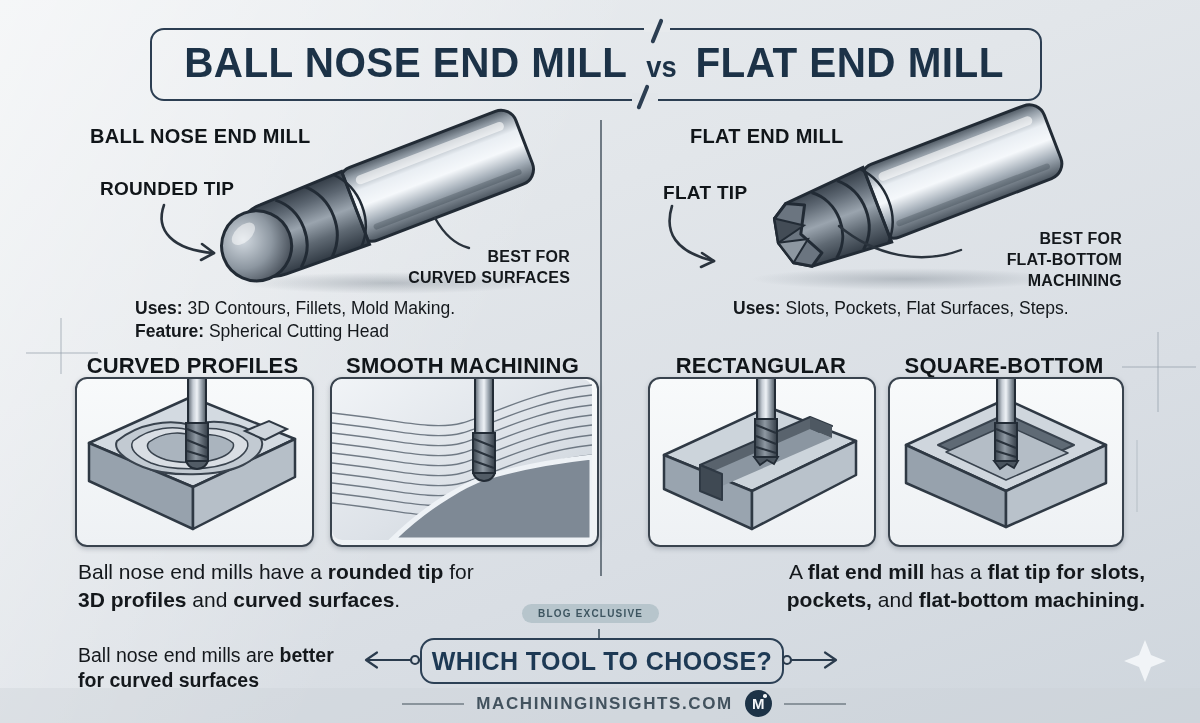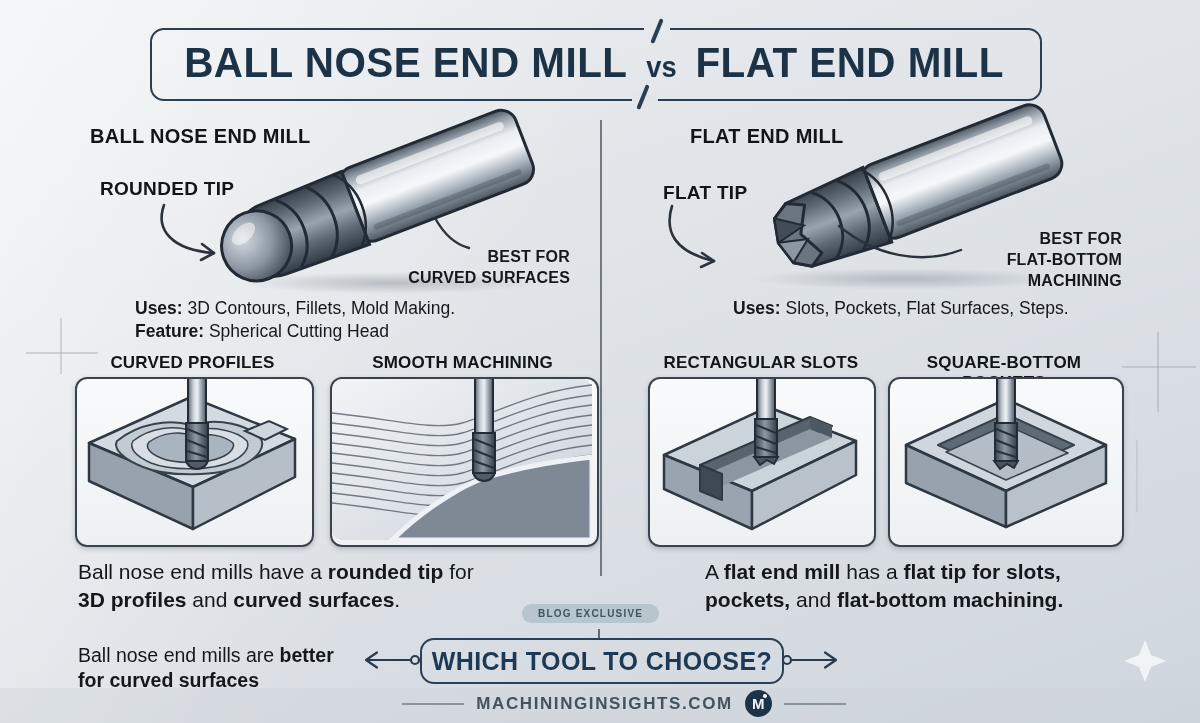--- a/index.html
+++ b/index.html
@@ -17,21 +17,21 @@
     font-weight:bold;color:#1c3247;transform:scaleX(.94);}
   #title-row .big{font-size:43px;letter-spacing:.5px;padding-top:10px;}
   #title-row .vs{font-size:29px;margin:0 20px;}
   .slash{width:3.5px;height:26px;background:#2c3e52;border-radius:2px;transform:rotate(22deg);}
   .slash-mask{width:26px;height:8px;}
   
   .h-label{font-size:20px;font-weight:bold;color:#101519;letter-spacing:.3px;}
   .tip-label{font-size:19px;font-weight:bold;color:#101519;letter-spacing:.3px;}
   .bestfor{font-size:16px;font-weight:bold;color:#14181c;text-align:right;line-height:21px;letter-spacing:.2px;}
   .usesline{font-size:17.5px;color:#14181c;line-height:23px;}
-  .thumb-label{font-size:17px;font-weight:bold;color:#101519;text-align:center;letter-spacing:.2px;}
+  .thumb-label{font-size:22px;font-weight:bold;color:#101519;text-align:center;letter-spacing:.2px;}
   .card{border:2.5px solid #39434e;border-radius:12px;background:linear-gradient(180deg,#f8fafb,#eef1f4);
     box-shadow:0 2px 5px rgba(60,70,82,.28);}
   
   .summary{font-size:21px;color:#14181c;line-height:28px;}
   .note{font-size:19.5px;color:#14181c;line-height:25px;}
   #badge{background:#b7c5cc;color:#3d5560;font-size:10px;font-weight:bold;letter-spacing:1.2px;
     padding:4px 16px;border-radius:13px;}
   #question-box{border:2.5px solid #2c4055;border-radius:14px;width:360px;height:42px;
     display:flex;align-items:center;justify-content:center;font-size:25px;font-weight:bold;color:#1d3954;letter-spacing:.4px;}
   
@@ -271,21 +271,21 @@
 
   <div class="abs summary" style="left:78px;top:558px;">
     <div>
       <span>Ball nose end mills have a </span><span class="b">rounded tip</span><span> for</span>
     </div>
     <div>
       <span class="b">3D profiles</span><span> and </span><span class="b">curved surfaces</span><span>.</span>
     </div>
   </div>
 
-  <div class="abs summary" style="left:705px;top:558px;width:440px;text-align:left;">
+  <div class="abs summary" style="left:705px;top:558px;width:440px;text-align:right;">
     <div>
       <span>A </span><span class="b">flat end mill</span><span> has a </span><span class="b">flat tip for slots,</span>
     </div>
     <div>
       <span class="b">pockets,</span><span> and </span><span class="b">flat-bottom machining.</span>
     </div>
   </div>
 
   <div id="badge" class="abs" style="left:522px;top:604px;">BLOG EXCLUSIVE</div>
   <div class="abs" style="left:598px;top:629px;width:2px;height:9px;background:#5a6a76;"></div>

